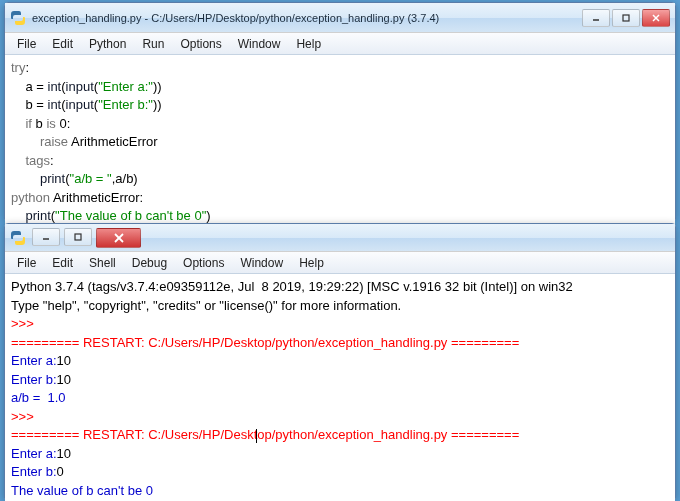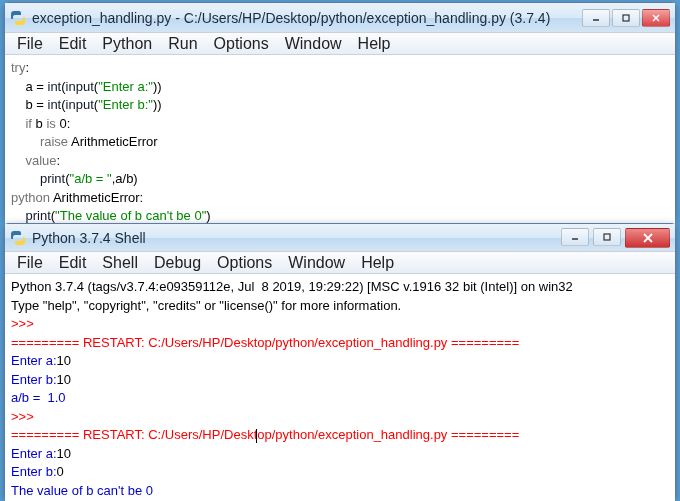--- a/index.html
+++ b/index.html
@@ -2,28 +2,28 @@
 <html><head>
 <meta charset="utf-8">
 <style>
 *{margin:0;padding:0;box-sizing:border-box;font-family:"Segoe UI",Tahoma,sans-serif;font-size:13px}
 body{background:#5a9fd4;width:680px;height:501px;position:relative;overflow:hidden}
 .window{position:absolute;background:#fff;border:1px solid #5a7ca8;border-radius:4px 4px 0 0;box-shadow:0 2px 8px rgba(0,0,0,0.3)}
 .titlebar{height:30px;display:flex;align-items:center;padding:0 5px;border-bottom:1px solid #d0d0d0}
 .tb-blue{background:linear-gradient(to bottom,#eaf3fb 0%,#d8e9f8 50%,#bfd9f2 51%,#d3e5f5 100%)}
 .tb-red-wrap{background:linear-gradient(to bottom,#eaf3fb 0%,#d8e9f8 50%,#bfd9f2 51%,#d3e5f5 100%)}
 .app-icon{width:16px;height:16px;margin-right:6px;display:inline-flex;align-items:center;justify-content:center}
-.title-text{flex:1;font-size:14px;color:#1a2b3c;white-space:nowrap;overflow:hidden}
+.title-text{flex:1;font-size:11px;color:#1a2b3c;white-space:nowrap;overflow:hidden}
 .win-controls{display:flex;gap:4px}
 .win-btn{width:28px;height:18px;border:1px solid rgba(0,0,0,0.2);border-radius:2px;display:flex;align-items:center;justify-content:center;background:linear-gradient(to bottom,#f5f9fd,#d6e6f5);cursor:pointer}
 .win-btn-close{background:linear-gradient(to bottom,#f5a0a0,#d94545)}
 .win-btn-close svg{stroke:#fff}
 .win-btn-close.red-x{background:linear-gradient(to bottom,#e88,#c33);width:45px;height:20px}
 .menubar{height:22px;background:linear-gradient(to bottom,#fbfcfe,#e8eef6);border-bottom:1px solid #c5d3e2;display:flex;align-items:center;padding:0 4px}
-.menu-item{padding:2px 8px;font-size:16px;color:#222;cursor:pointer}
+.menu-item{padding:2px 8px;font-size:12px;color:#222;cursor:pointer}
 .code-area{font-family:"Courier New",monospace;font-size:13px;line-height:1.35;padding:4px 6px;color:#000;background:#fff;white-space:pre;overflow:hidden}
 .kw{color:#737373}
 .fn{color:#0f172a}
 .str{color:#008800}
 .err{color:red}
 .blue{color:#0000cc}
 .cursor{display:inline-block;width:1px;height:14px;background:#000;vertical-align:middle;margin-left:-1px}
 #win1{left:4px;top:2px;width:672px;height:218px}
 #win2{left:4px;top:223px;width:672px;height:276px}
 #win1 .win-controls{gap:2px}
@@ -67,35 +67,34 @@
     <div class="menu-item">Run</div>
     <div class="menu-item">Options</div>
     <div class="menu-item">Window</div>
     <div class="menu-item">Help</div>
   </div>
   <div class="code-area"><span class="kw">try</span><span>:</span>
 <span>    a = </span><span class="fn">int</span><span>(</span><span class="fn">input</span><span>(</span><span class="str">"Enter a:"</span><span>))</span>
 <span>    b = </span><span class="fn">int</span><span>(</span><span class="fn">input</span><span>(</span><span class="str">"Enter b:"</span><span>))</span>
 <span>    </span><span class="kw">if</span><span> b </span><span class="kw">is</span><span> </span><span>0</span><span>:</span>
 <span>        </span><span class="kw">raise</span><span> ArithmeticError</span>
-<span>    </span><span class="kw">value</span><span>:</span>
+<span>    </span><span class="kw">tags</span><span>:</span>
 <span>        </span><span class="fn">print</span><span>(</span><span class="str">"a/b = "</span><span>,a/b)</span>
 <span class="kw">python</span><span> ArithmeticError:</span>
 <span>    </span><span class="fn">print</span><span>(</span><span class="str">"The value of b can't be 0"</span><span>)</span></div>
 </div>
 
 <div class="window" id="win2">
   <div class="titlebar tb-red-wrap">
     <span class="app-icon">
       <svg width="16" height="16" viewBox="0 0 16 16">
           <path d="M5 1h4a2 2 0 0 1 2 2v2H5a2 2 0 0 0-2 2v2H2a1 1 0 0 1-1-1V4a3 3 0 0 1 3-3z" fill="#3572A5"></path>
           <path d="M11 15H7a2 2 0 0 1-2-2v-2h6a2 2 0 0 0 2-2V7h1a1 1 0 0 1 1 1v4a3 3 0 0 1-3 3z" fill="#FFD43B"></path>
         </svg>
     </span>
-    <span class="title-text">Python 3.7.4 Shell</span>
     <div class="win-controls">
       <div class="win-btn">
           <svg width="10" height="10">
             <line x1="2" y1="7" x2="8" y2="7" stroke="#333" stroke-width="1.5"></line>
           </svg>
         </div>
       <div class="win-btn">
           <svg width="10" height="10">
             <rect x="2" y="2" width="6" height="6" fill="none" stroke="#333" stroke-width="1.2"></rect>
           </svg>

